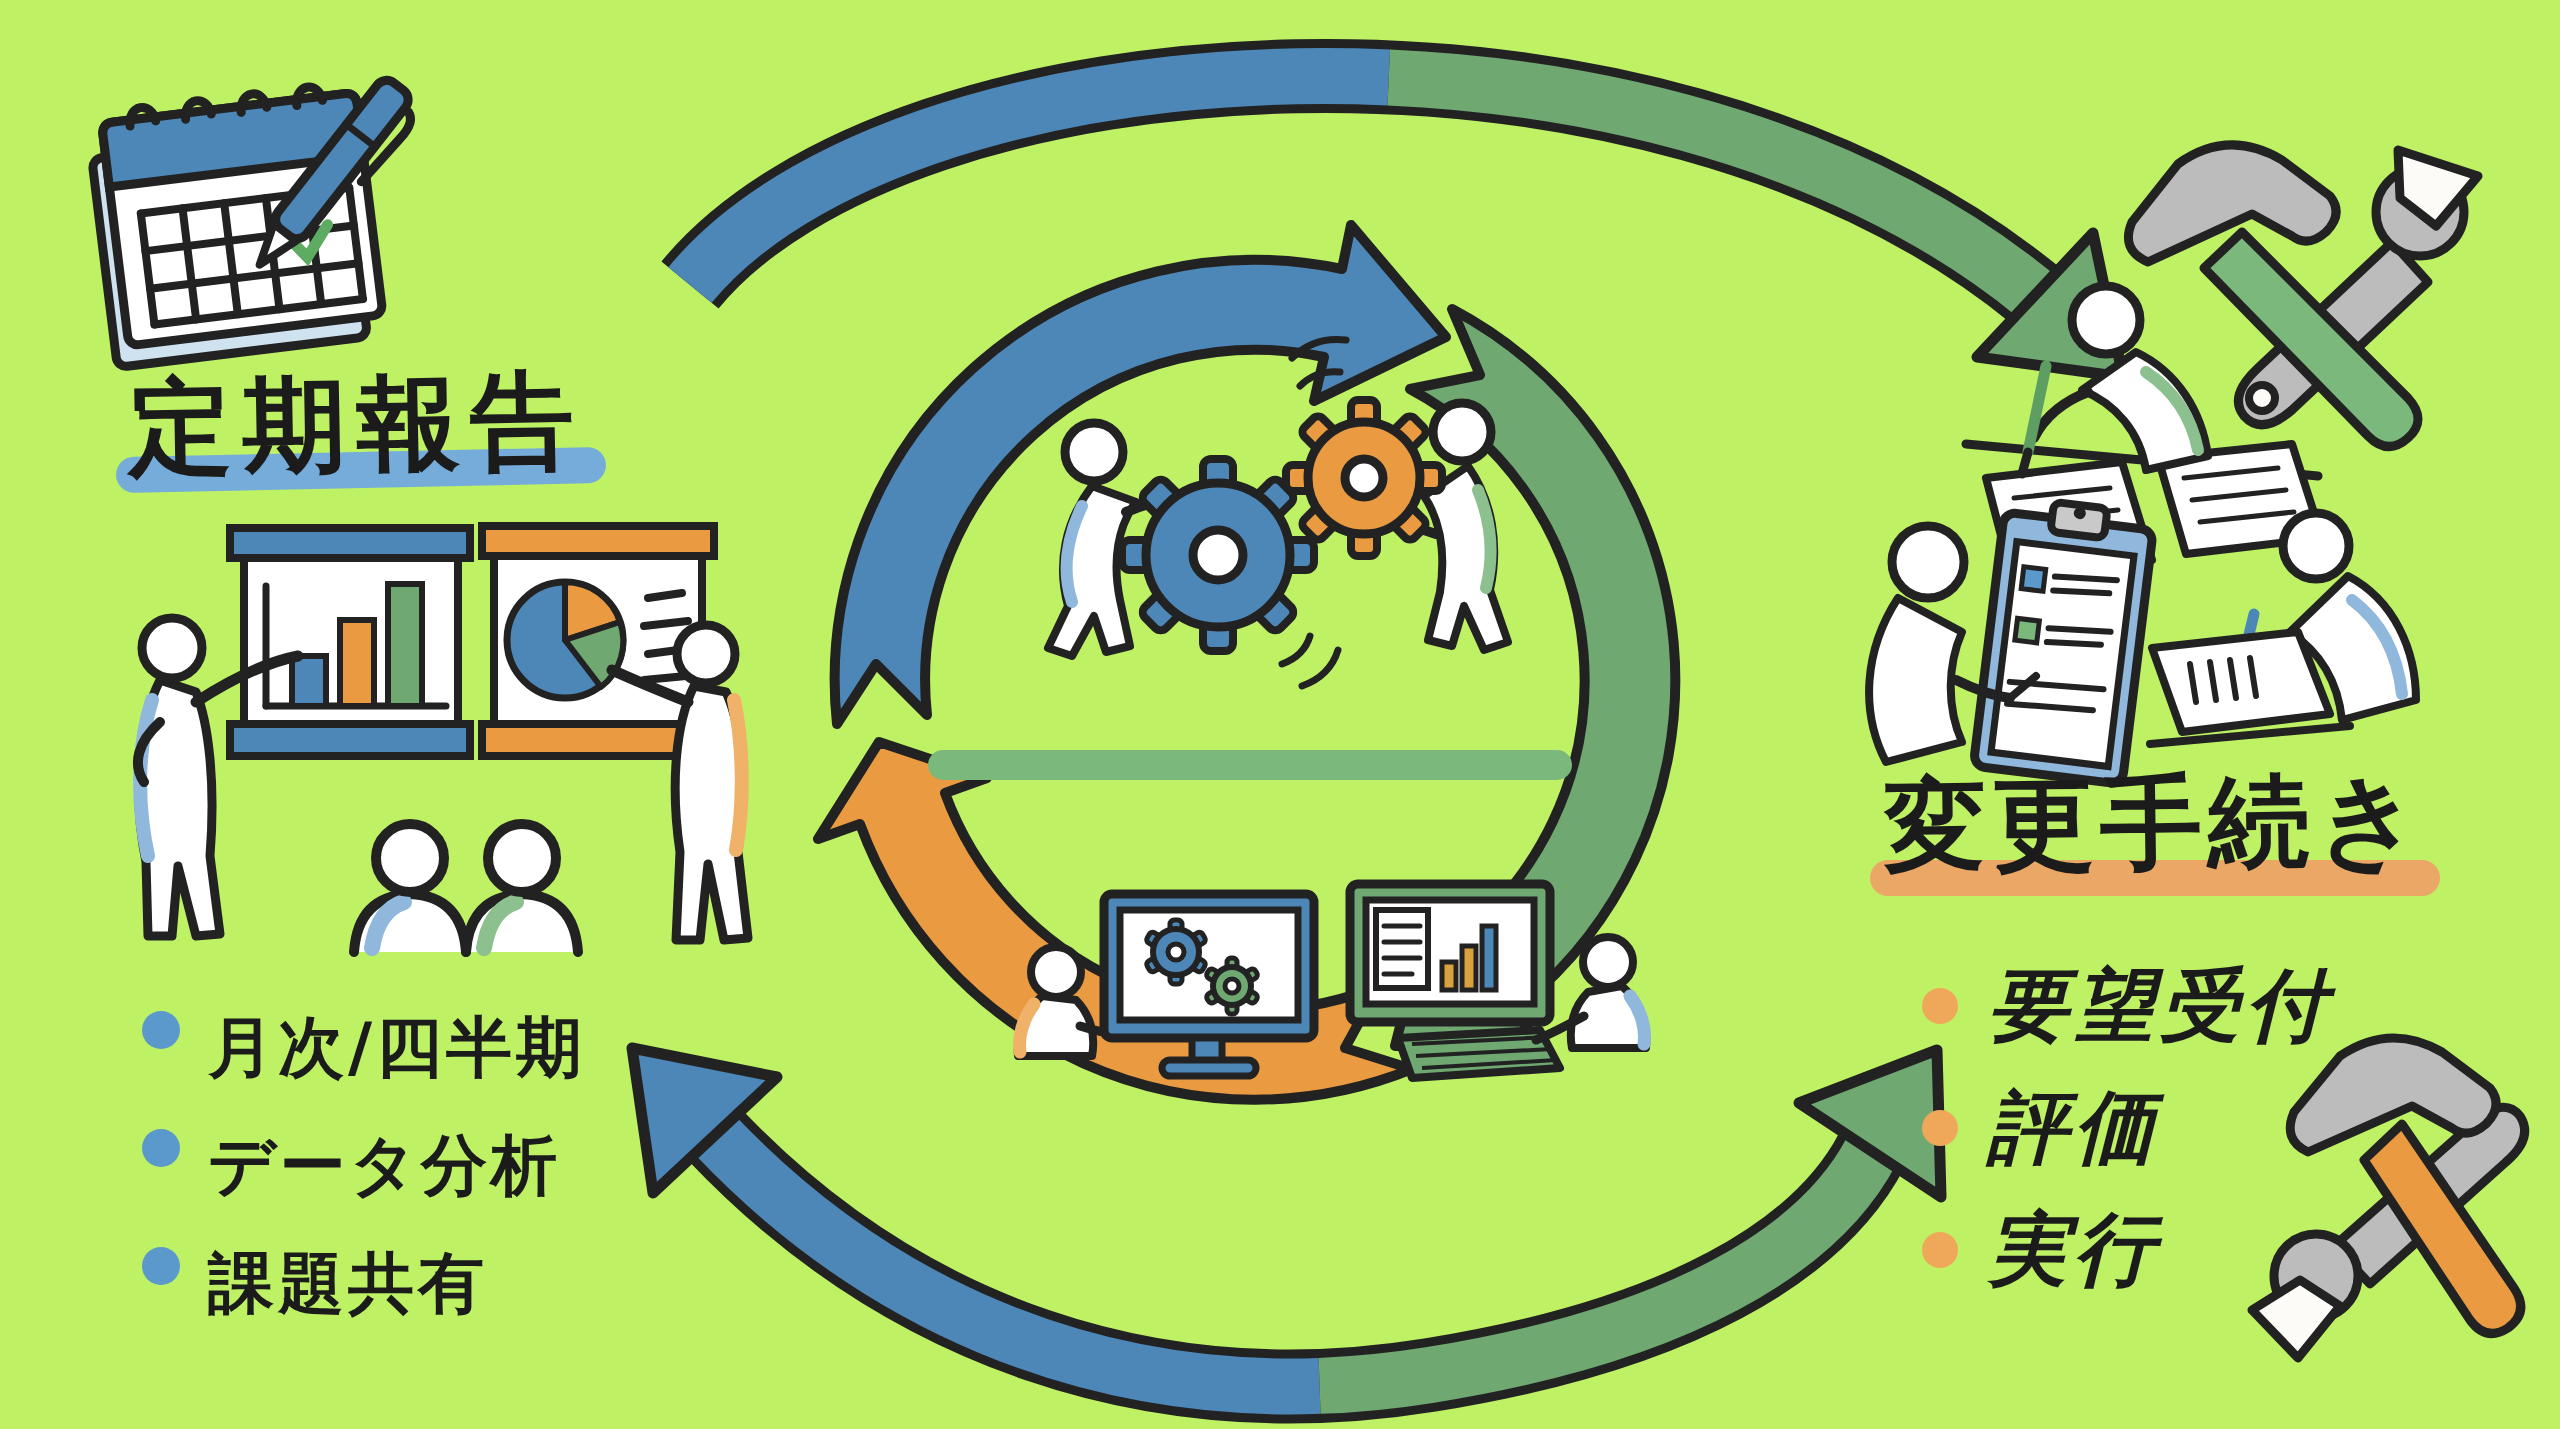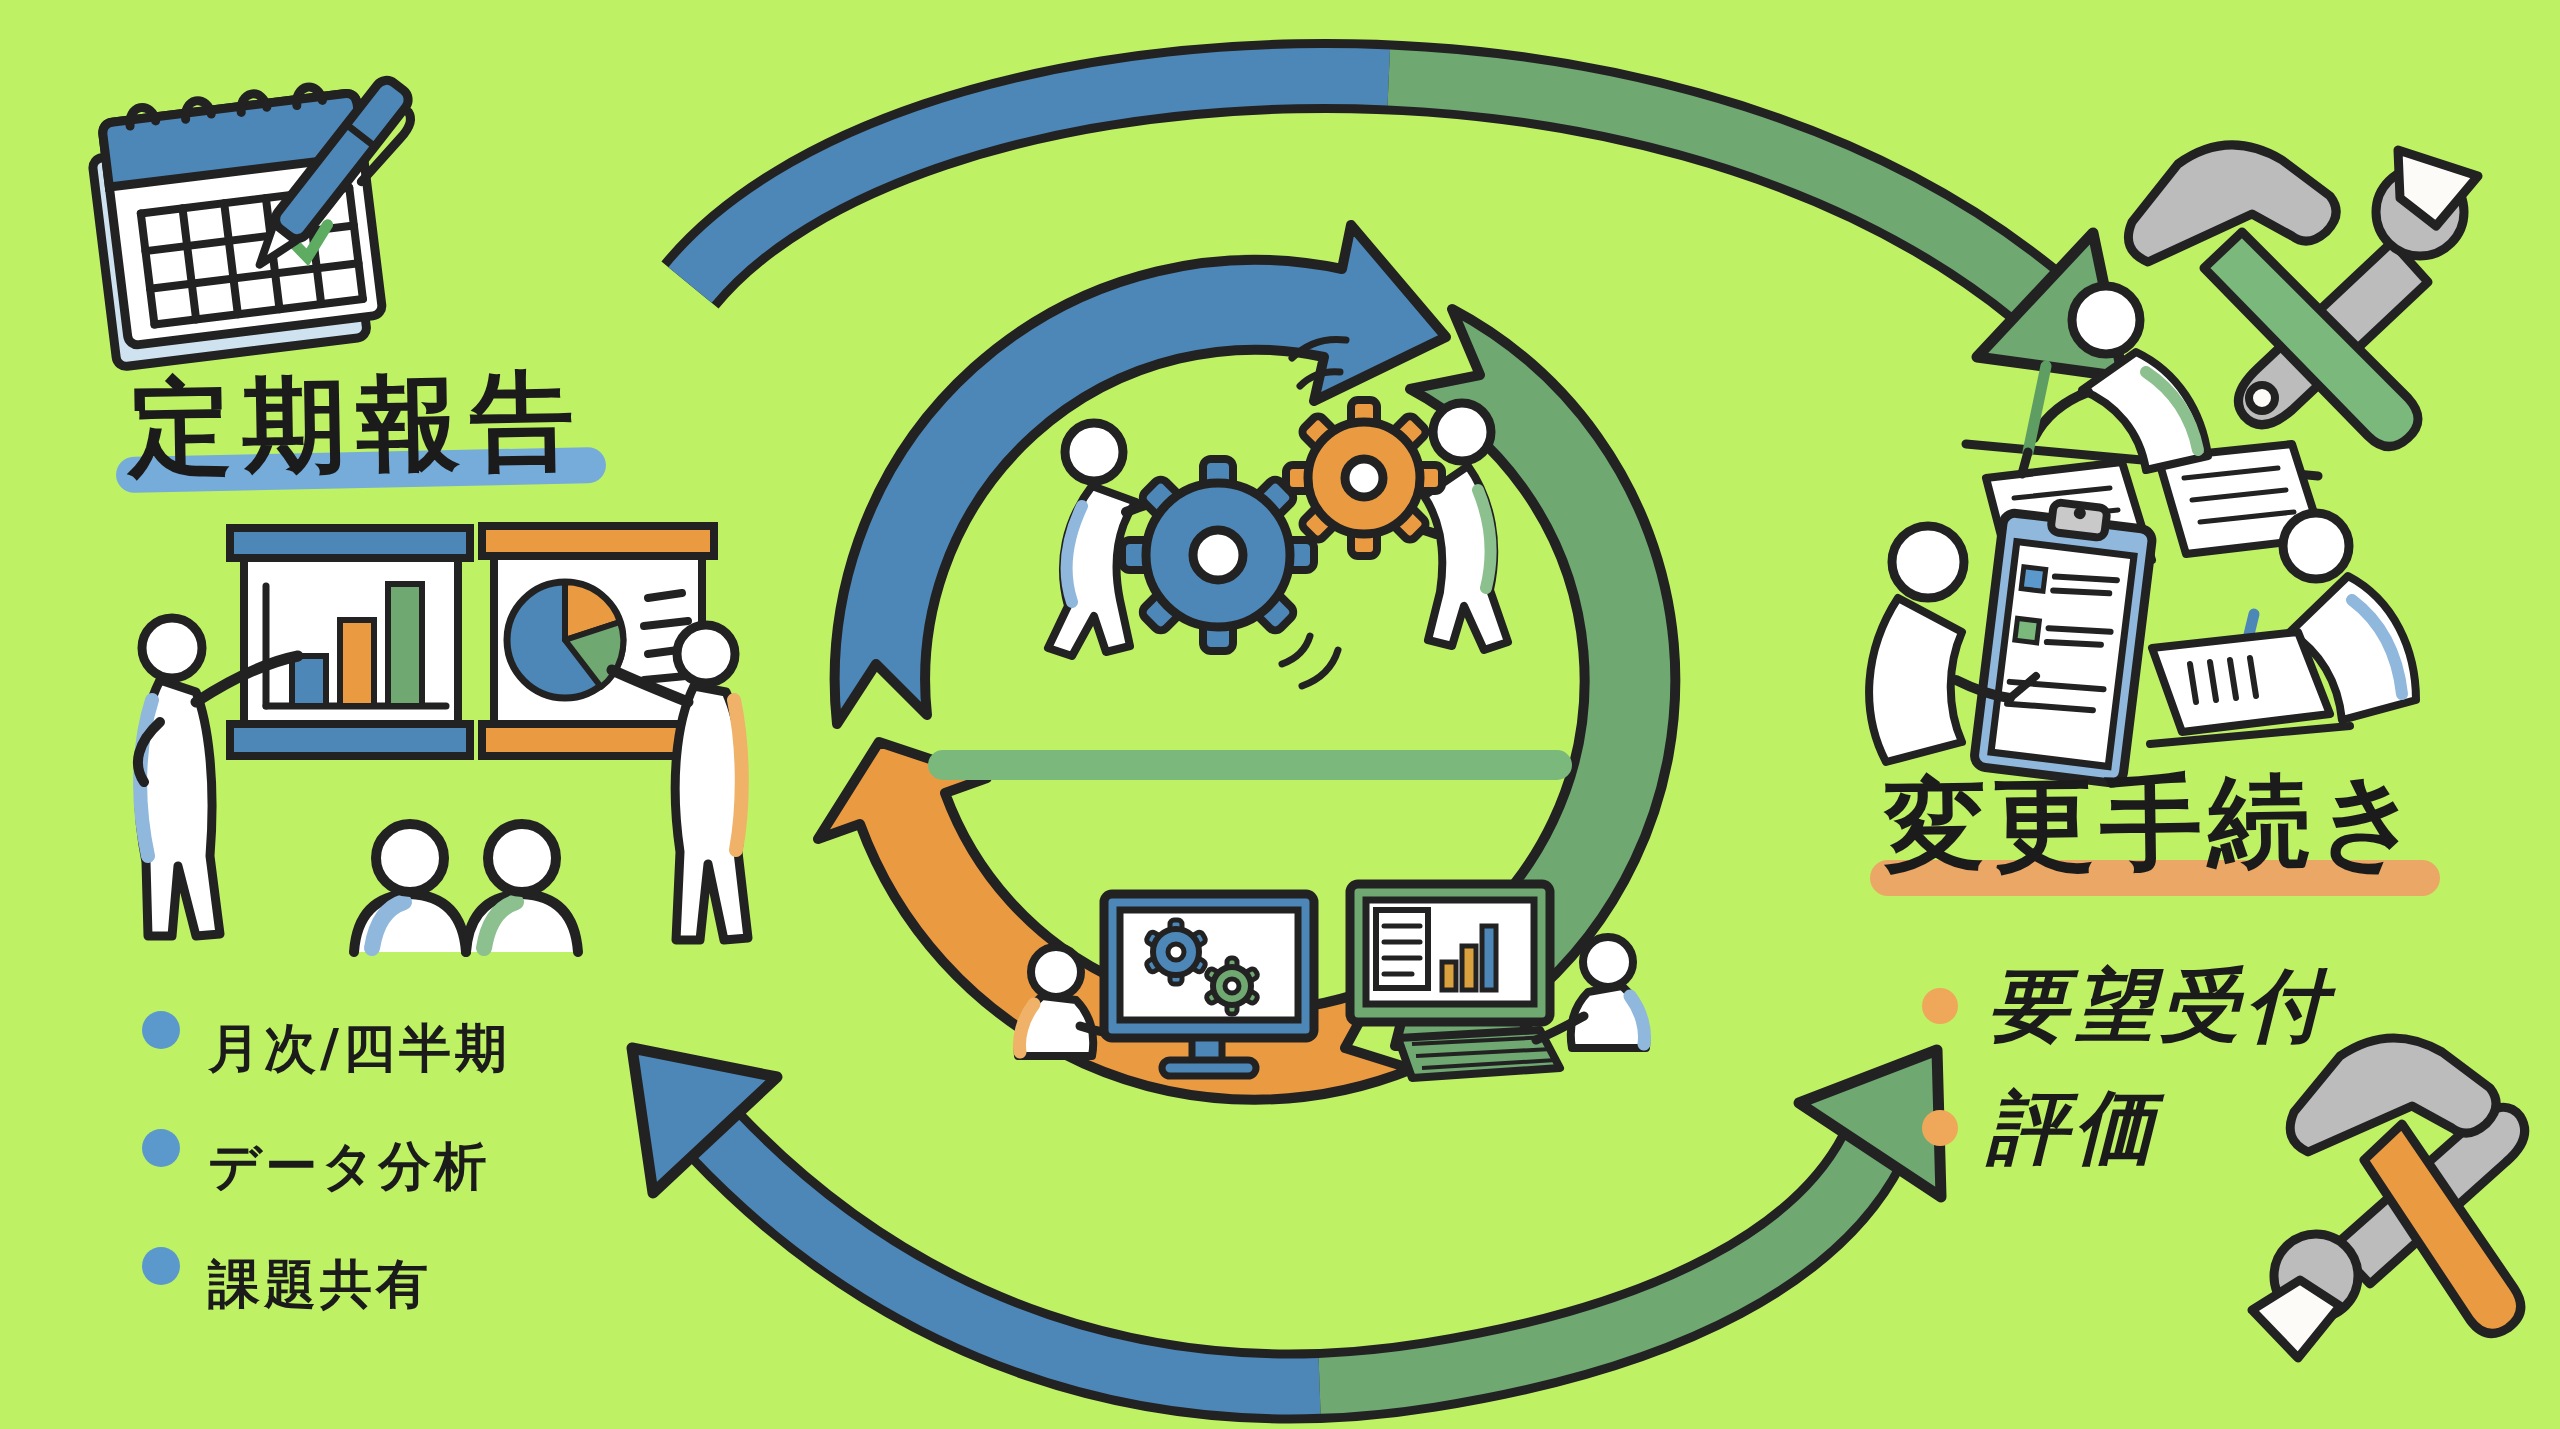--- a/index.html
+++ b/index.html
@@ -42,21 +42,21 @@
     white-space:nowrap;
   }
   #left-title{left:128px;top:372px;font-size:104px;letter-spacing:10px;transform:rotate(-1deg);}
   #left-underline{left:116px;top:452px;width:490px;height:36px;background:#76acd9;transform:rotate(-1.2deg);}
   #center-title{left:942px;top:645px;font-size:96px;letter-spacing:8px;}
   #center-underline{left:928px;top:750px;width:644px;height:30px;background:#7ab87c;border-radius:15px;}
   #right-title{left:1884px;top:772px;font-size:102px;letter-spacing:6px;transform:rotate(-0.8deg);}
   #right-underline{left:1870px;top:860px;width:570px;height:36px;background:#eba765;}
   .left-bullet{left:142px;}
   .left-bullet .bullet-dot{width:38px;height:38px;background:#5b99cc;margin-right:28px;}
-  .left-bullet .bullet-text{font-size:52px;letter-spacing:4px;margin-top:36px;}
+  .left-bullet .bullet-text{font-size:66px;letter-spacing:4px;margin-top:36px;}
   #left-bullet-0{top:972px;}
   #left-bullet-1{top:1090px;}
   #left-bullet-2{top:1208px;}
   .right-bullet{left:1922px;font-style:italic;}
   .right-bullet .bullet-dot{width:36px;height:36px;background:#efa85a;margin-right:30px;}
   .right-bullet .bullet-text{font-size:80px;letter-spacing:6px;}
   #right-bullet-0{top:948px;}
   #right-bullet-1{top:1070px;}
   #right-bullet-2{top:1192px;}
 </style>
@@ -411,14 +411,18 @@
   </div>
 
   <div id="right-bullet-0" class="bullet-row right-bullet">
     <span class="bullet-dot"></span>
     <span class="bullet-text">要望受付</span>
   </div>
   <div id="right-bullet-1" class="bullet-row right-bullet">
     <span class="bullet-dot"></span>
     <span class="bullet-text">評価</span>
   </div>
+  <div id="right-bullet-2" class="bullet-row right-bullet">
+    <span class="bullet-dot"></span>
+    <span class="bullet-text">実行</span>
+  </div>
 
 </div>
 
 </body></html>

